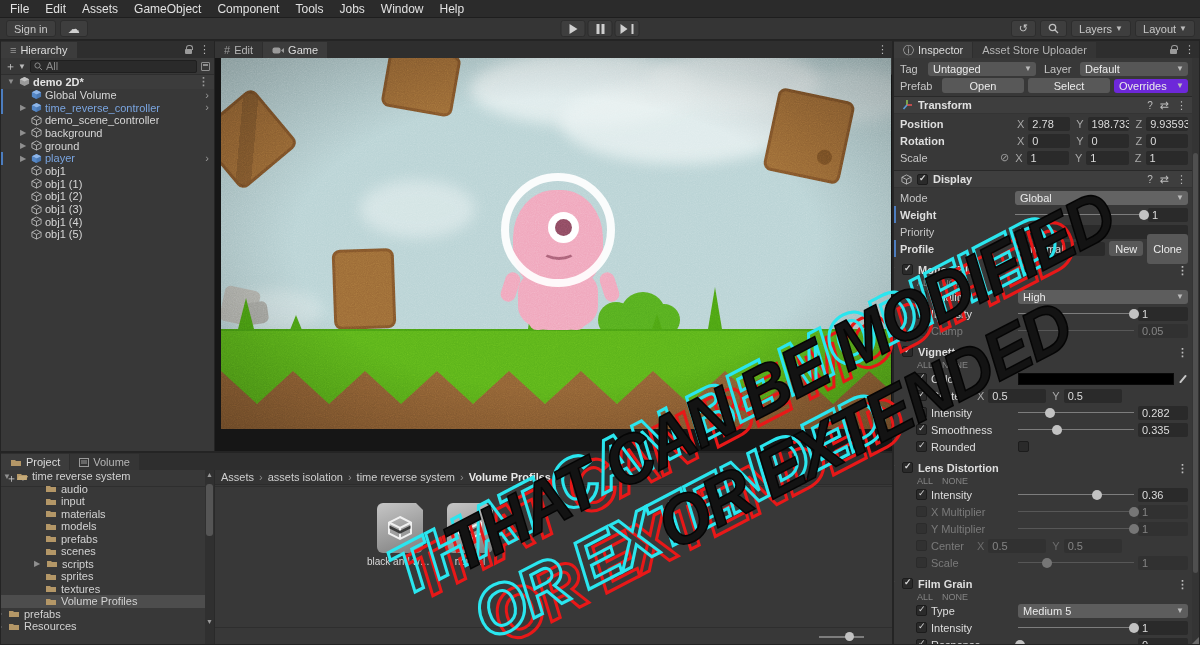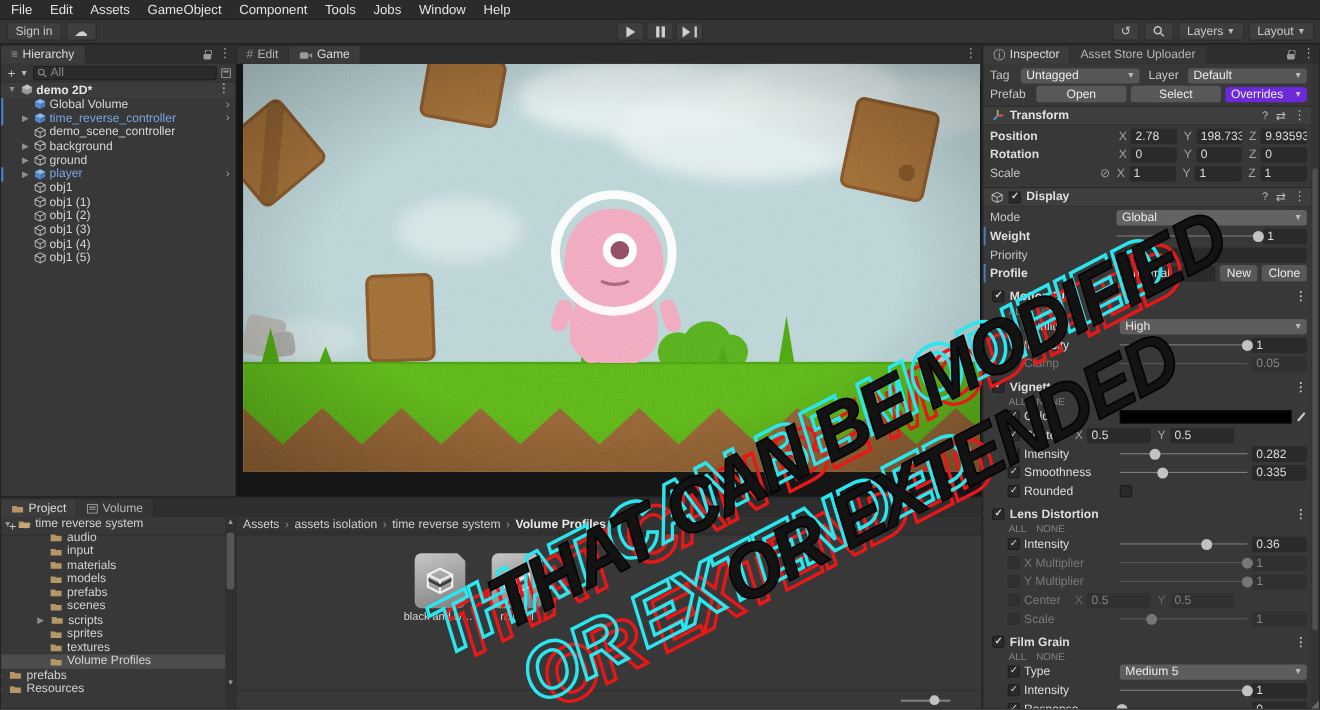--- a/index.html
+++ b/index.html
@@ -735,21 +735,21 @@
       <span class="afield">3</span>
     </div>
     <div class="irow">
       <span class="modbar" style="left:-6px"></span>
       <span class="ilabel bold">Profile</span>
       <div class="afield" style="display:flex;align-items:center">
           <span class="objicon"></span>
           <span>normal</span>
         </div>
       <div class="btn" style="padding:0 6px">New</div>
-      <div class="btn" style="padding:0 6px">Clone</div>
+      <div class="btn" style="padding:15px 6px">Clone</div>
     </div>
 
     <div class="ov-head">
       <span class="tw">▼</span>
       <span class="cb on"></span>
       <span>Motion Blur</span>
       <span class="kebab">⋮</span>
     </div>
     <div class="allnone">
         <span>ALL</span>

